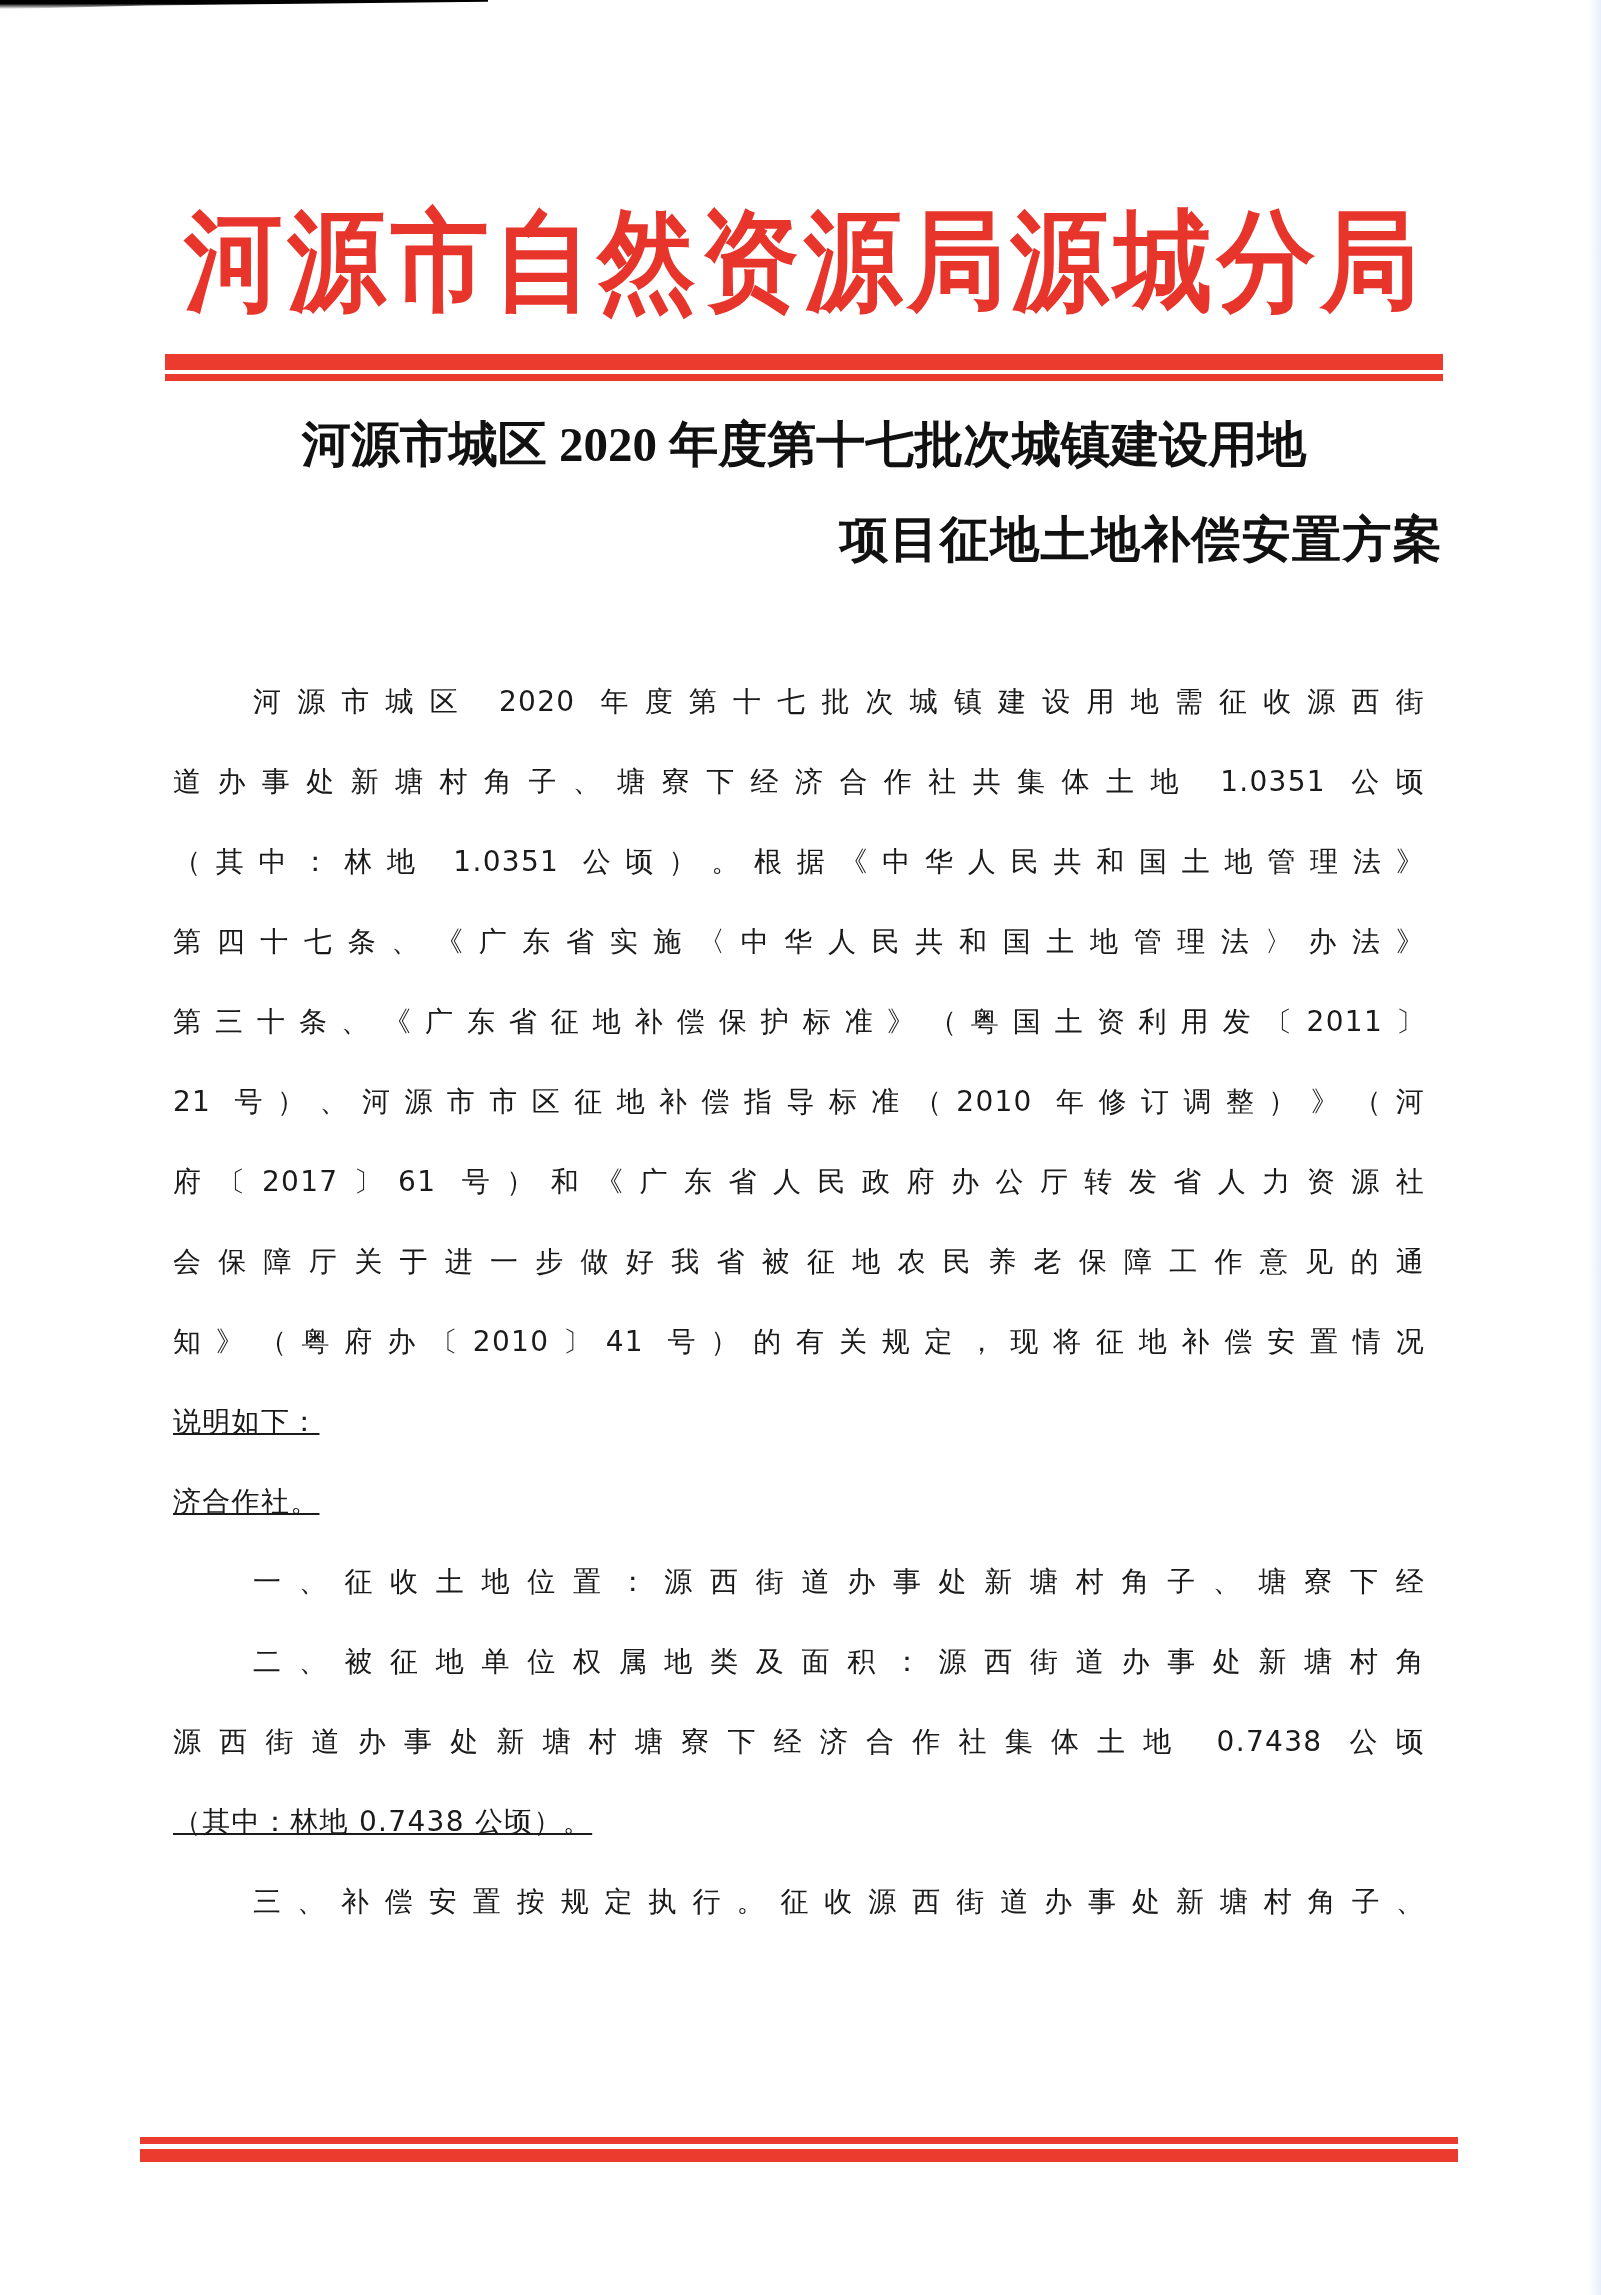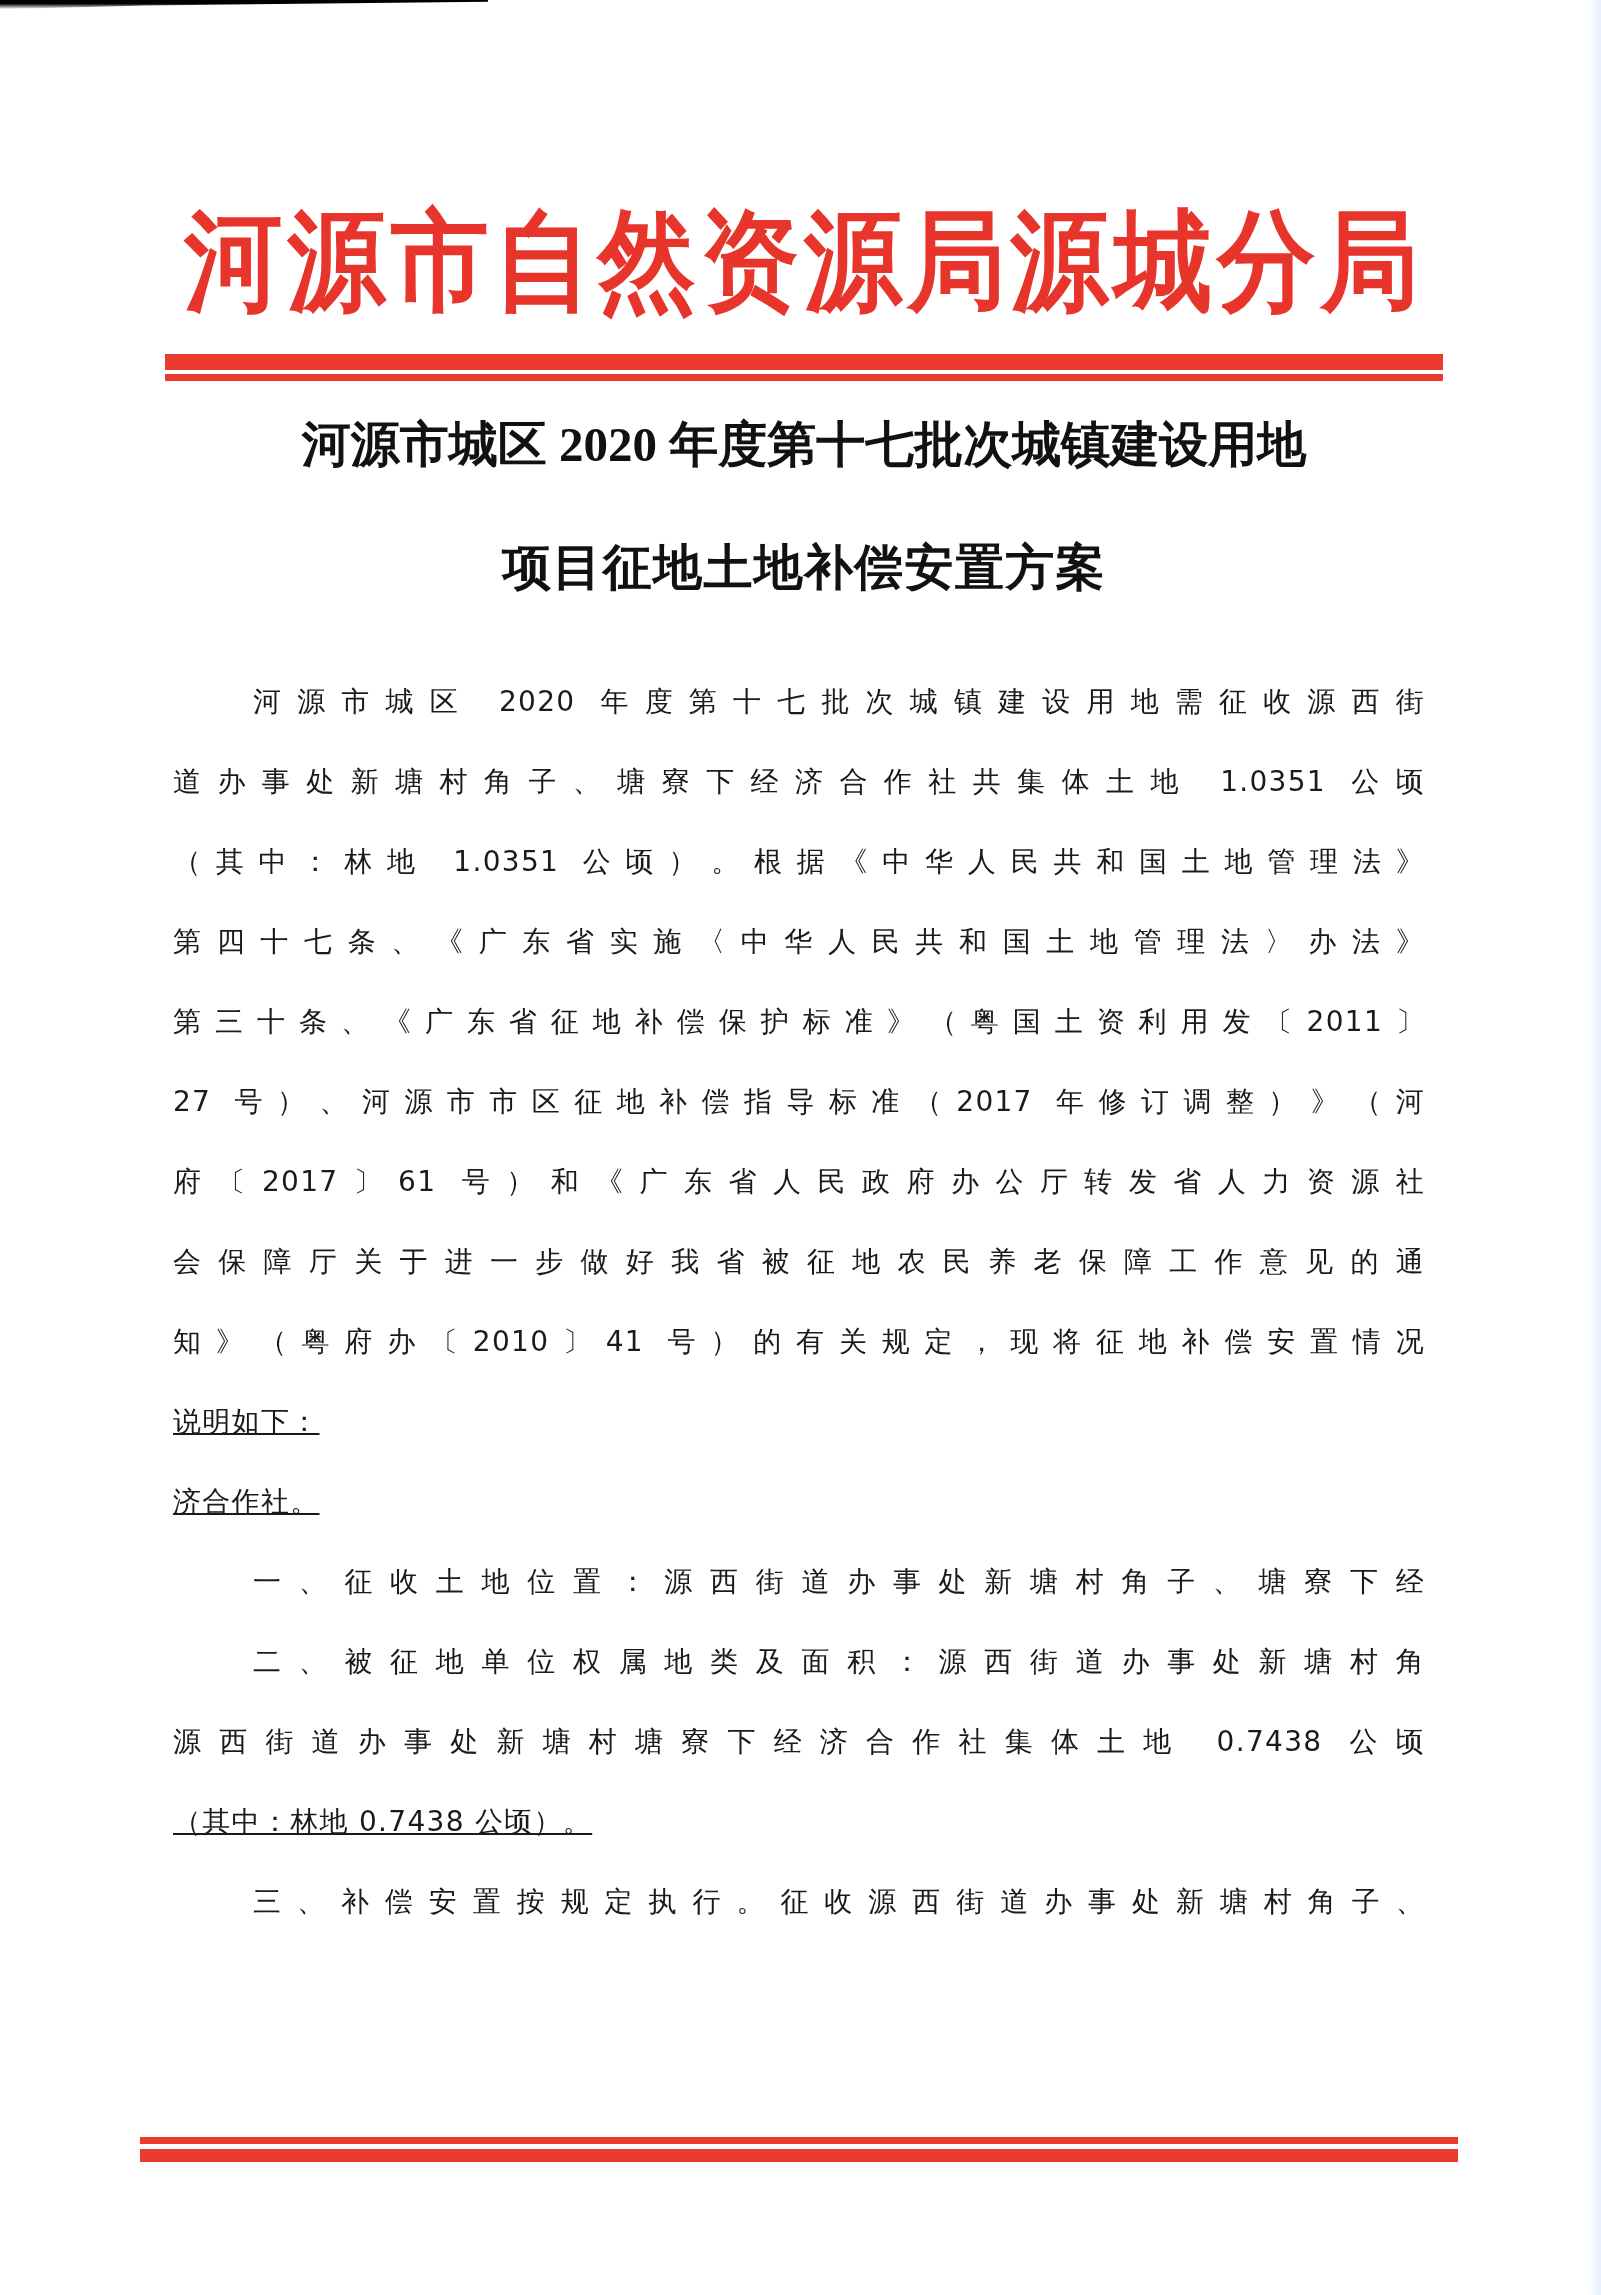--- a/index.html
+++ b/index.html
@@ -37,21 +37,21 @@
 
   .doc-title {
     position:absolute; left:165px; width:1278px;
     text-align:center;
     font-family:Liberation Serif, serif;
     font-weight:bold;
     font-size:49px; line-height:66px;
     color:#111;
   }
   .doc-title.l1 { top:412px; letter-spacing:0px; }
-  .doc-title.l2 { top:535px; letter-spacing:1.3px; }
+  .doc-title.l2 { top:507px; letter-spacing:1.3px;text-align:right; }
 
   .body-text {
     position:absolute; left:173px; top:662px; width:1252px;
     font-family:"DejaVu Sans","Liberation Sans",sans-serif;
     font-size:28px; line-height:80px;
     color:#1a1a1a;
   }
   .body-line {
     display:block; height:80px; white-space:nowrap;
     text-align:justify; text-align-last:justify;
@@ -73,21 +73,21 @@
 
 <div class="doc-title l1">河源市城区 2020 年度第十七批次城镇建设用地</div>
 <div class="doc-title l2">项目征地土地补偿安置方案</div>
 
 <div class="body-text">
   <span class="body-line indent">河源市城区 2020 年度第十七批次城镇建设用地需征收源西街</span>
   <span class="body-line">道办事处新塘村角子、塘寮下经济合作社共集体土地 1.0351 公顷</span>
   <span class="body-line">（其中：林地 1.0351 公顷）。根据《中华人民共和国土地管理法》</span>
   <span class="body-line">第四十七条、《广东省实施〈中华人民共和国土地管理法〉办法》</span>
   <span class="body-line">第三十条、《广东省征地补偿保护标准》（粤国土资利用发〔2011〕</span>
-  <span class="body-line">27 号）、河源市市区征地补偿指导标准（2017 年修订调整）》（河</span>
+  <span class="body-line">21 号）、河源市市区征地补偿指导标准（2010 年修订调整）》（河</span>
   <span class="body-line">府〔2017〕61 号）和《广东省人民政府办公厅转发省人力资源社</span>
   <span class="body-line">会保障厅关于进一步做好我省被征地农民养老保障工作意见的通</span>
   <span class="body-line">知》（粤府办〔2010〕41 号）的有关规定，现将征地补偿安置情况</span>
   <span class="body-line last">说明如下：</span>
   <span class="body-line last">济合作社。</span>
   <span class="body-line indent">一、征收土地位置：源西街道办事处新塘村角子、塘寮下经</span>
   <span class="body-line indent">二、被征地单位权属地类及面积：源西街道办事处新塘村角</span>
   <span class="body-line">源西街道办事处新塘村塘寮下经济合作社集体土地 0.7438 公顷</span>
   <span class="body-line last">（其中：林地 0.7438 公顷）。</span>
   <span class="body-line indent">三、补偿安置按规定执行。征收源西街道办事处新塘村角子、</span>

